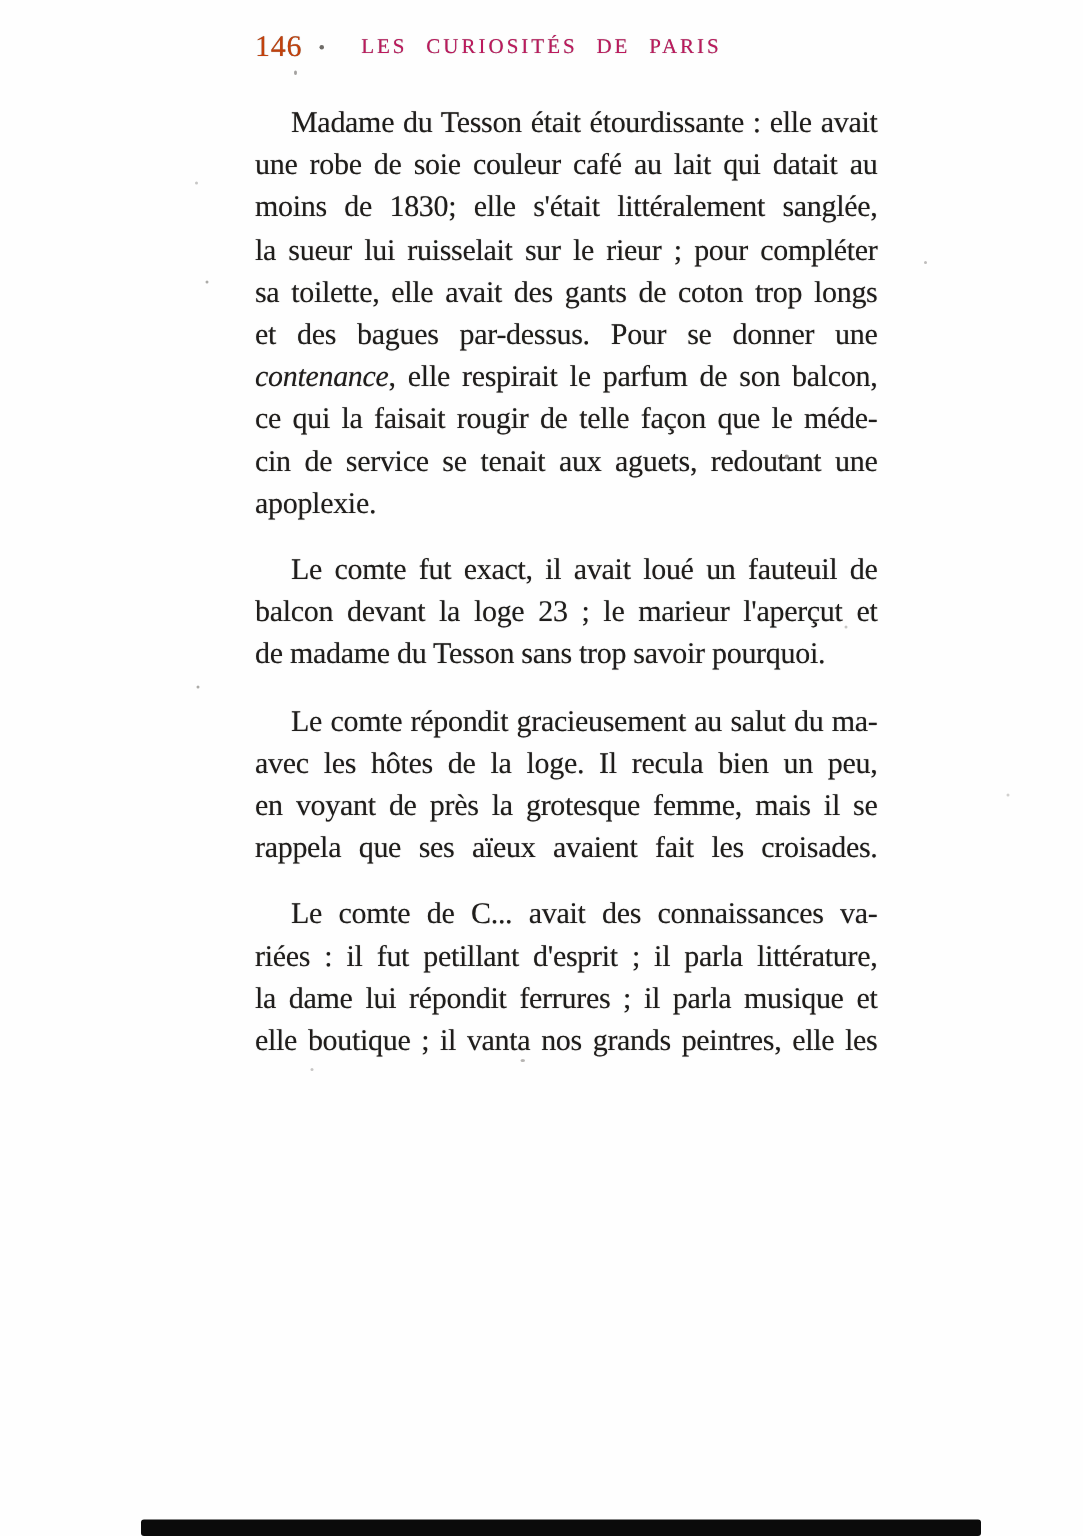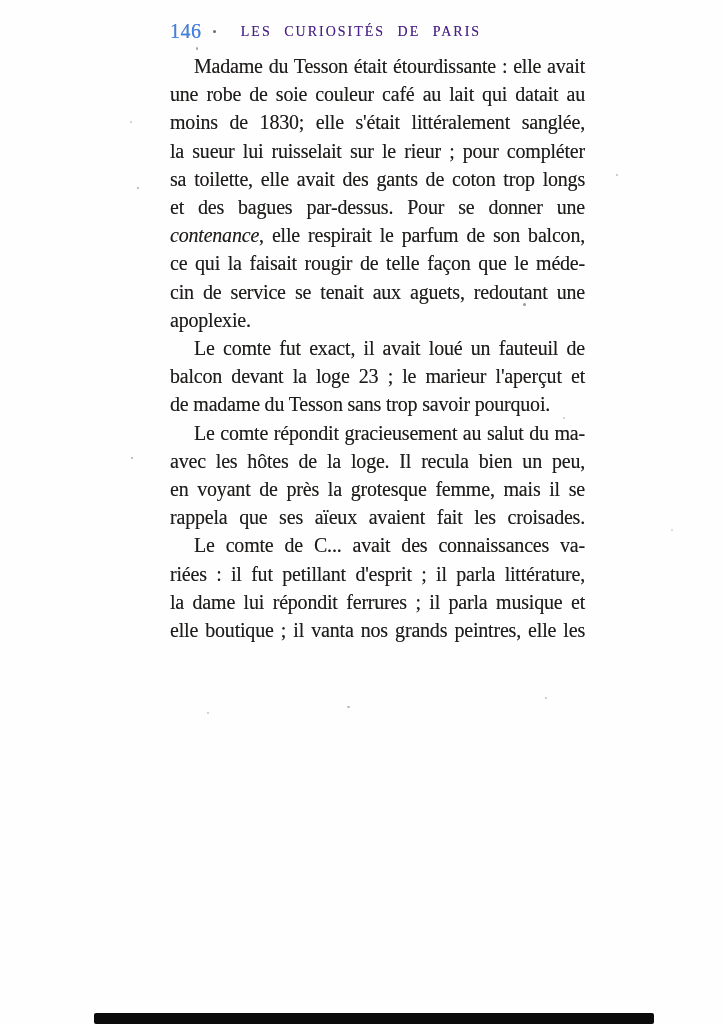--- a/index.html
+++ b/index.html
@@ -18,51 +18,51 @@
     left: 0;
     width: 722px;
     height: 26px;
   }
   .pagenum {
     position: absolute;
     left: 170px;
     top: 0;
     font-size: 20px;
     letter-spacing: 0.5px;
-    color: #3b82f6;
+    color: #c2410c;
     text-shadow: 0 0 0.5px rgba(30,28,26,0.55);
   }
   .running-title {
     position: absolute;
     left: 0;
     right: 0;
     top: 4px;
     text-align: center;
     font-size: 14px;
     letter-spacing: 2px;
     word-spacing: 7px;
-    color: #4c1d95;
+    color: #be185d;
     text-shadow: 0 0 0.5px rgba(30,28,26,0.5);
   }
   .content {
     position: absolute;
     left: 170px;
     top: 52px;
     width: 415px;
   }
   .line {
     font-size: 20px;
     line-height: 28.2px;
     letter-spacing: -0.2px;
     text-align: justify;
     text-align-last: justify;
     text-shadow: 0 0 0.6px rgba(30,28,26,0.5);
     white-space: normal;
   }
-  .line.indent { text-indent: 24px; }
+  .line.indent { text-indent: 24px; margin-top: 16px; }
   .line.last { text-align-last: left; }
   .line i { font-style: italic; margin-top: 12px; }
   .scanbar {
     position: absolute;
     left: 94px;
     top: 1013px;
     width: 560px;
     height: 11px;
     background: #0b0b0b;
     border-radius: 2px;

